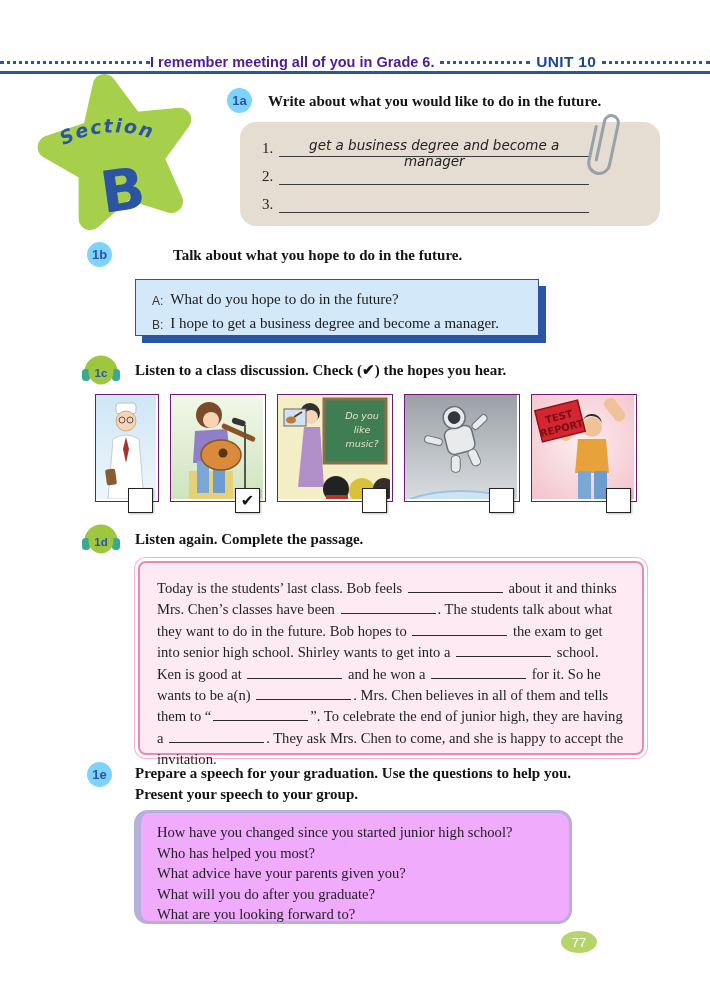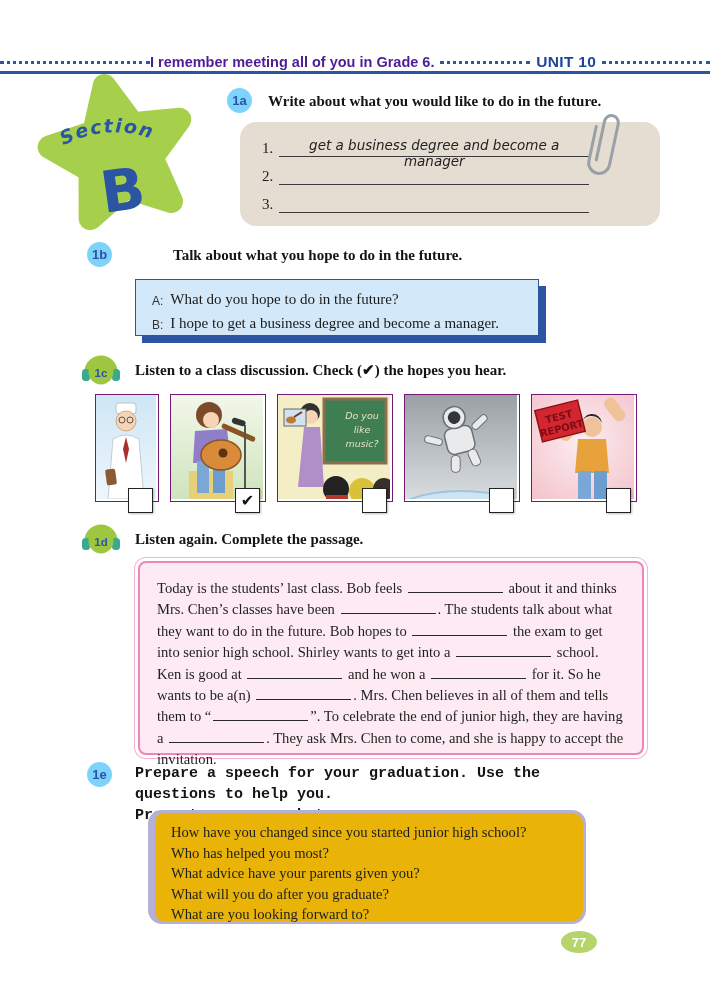--- a/index.html
+++ b/index.html
@@ -53,28 +53,28 @@
             box-shadow:1px 1px 2px rgba(0,0,0,.25);font-family:"DejaVu Sans",sans-serif;}
 
   
   .passage-box{position:absolute;left:138px;top:561px;width:506px;height:194px;background:#fdeaf2;
                border:2px solid #ec87b8;border-radius:8px;box-shadow:0 0 0 3px #fff,0 0 0 4px #f3b3d2;
                box-sizing:border-box;padding:15px 16px 0 17px;}
   .passage{font-size:14.6px;line-height:21.4px;color:#201f1f;}
   .blank{display:inline-block;width:95px;height:12px;border-bottom:1.2px solid #2a2a2a;margin:0 2px;}
 
   
-  .questions-box{position:absolute;left:134px;top:810px;width:438px;height:114px;background:#eab308;
+  .questions-box{position:absolute;left:134px;top:810px;width:438px;height:114px;background:#f0abfc;
                  border:3px solid #b5b0d8;border-left-width:7px;border-radius:14px;box-sizing:border-box;
-                 padding:9px 14px 0 16px;margin-left:14px;}
+                 padding:9px 14px 0 16px;}
   .question{font-size:14.6px;line-height:20.5px;color:#1d1d1d;}
 
   
   .page-oval{position:absolute;left:561px;top:931px;width:36px;height:22px;background:#b5d46a;border-radius:50%;
-             display:flex;align-items:center;justify-content:center;color:#fff;font-weight:bold;
+             display:flex;align-items:center;justify-content:center;color:#fff;font-weight:normal;
              font-family:"Liberation Sans","DejaVu Sans",sans-serif;font-size:13px;}
 </style>
 </head>
 <body>
 
 <div class="page">
 
   <div class="header-row">
     <span class="dots left"></span>
     <span class="hdr-title">I remember meeting all of you in Grade 6.</span>
@@ -273,21 +273,21 @@
       <text x="21" y="22.5" text-anchor="middle" font-family="Liberation Sans, DejaVu Sans, sans-serif" font-size="11.5" font-weight="bold" fill="#2b55a3">1d</text>
     </svg>
   </div>
   <div class="task-heading" style="left:135px;top:529px;width:420px;">Listen again. Complete the passage.</div>
 
   <div class="passage-box">
     <div class="passage">Today is the students’ last class. Bob feels <span class="blank"></span> about it and thinks Mrs. Chen’s classes have been <span class="blank"></span>. The students talk about what they want to do in the future. Bob hopes to <span class="blank"></span> the exam to get into senior high school. Shirley wants to get into a <span class="blank"></span> school. Ken is good at <span class="blank"></span> and he won a <span class="blank"></span> for it. So he wants to be a(n) <span class="blank"></span>. Mrs. Chen believes in all of them and tells them to “<span class="blank"></span>”. To celebrate the end of junior high, they are having a <span class="blank"></span>. They ask Mrs. Chen to come, and she is happy to accept the invitation.</div>
   </div>
 
   <div class="badge" style="left:87px;top:762px;">1e</div>
-  <div class="task-heading" style="left:135px;top:763px;width:480px;font-family:Liberation Mono, monospace;">
+  <div class="task-heading" style="left:135px;top:763px;width:480px;">
     <div>Prepare a speech for your graduation. Use the questions to help you.</div>
     <div>Present your speech to your group.</div>
   </div>
 
   <div class="questions-box">
       <div class="question">How have you changed since you started junior high school?</div>
       <div class="question">Who has helped you most?</div>
       <div class="question">What advice have your parents given you?</div>
       <div class="question">What will you do after you graduate?</div>
       <div class="question">What are you looking forward to?</div>

